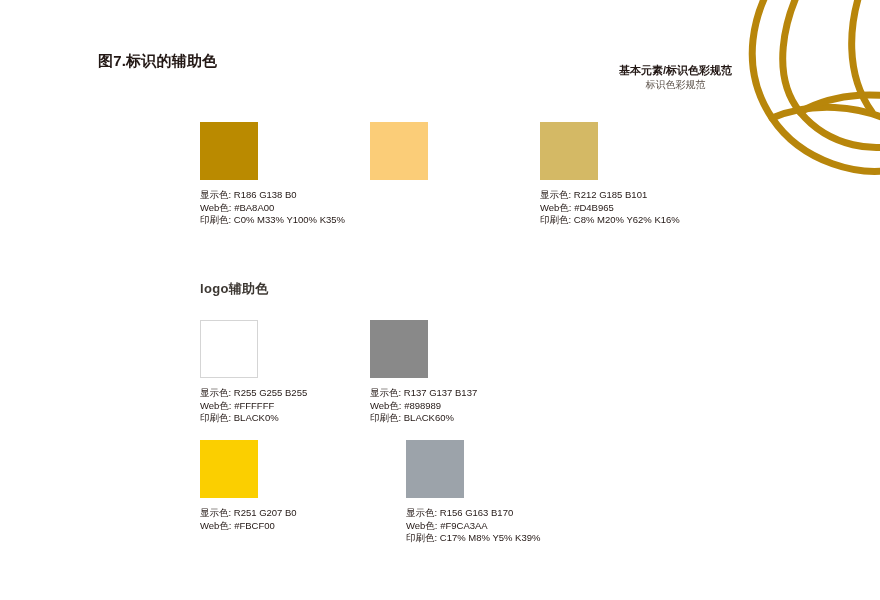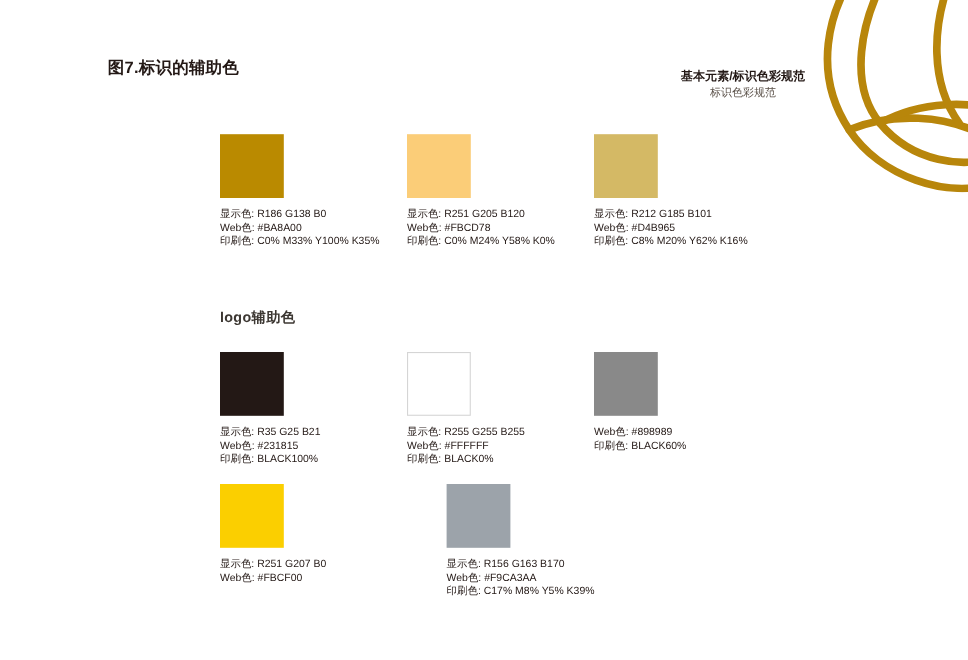--- a/index.html
+++ b/index.html
@@ -138,64 +138,52 @@
       <div class="swatch-chip" style="background:#BA8A00;"></div>
       <div class="swatch-specs">
         <span class="spec-line"><span class="spec-key">显示色:</span> <span class="spec-val">R186 G138 B0</span></span>
         <span class="spec-line"><span class="spec-key">Web色:</span> <span class="spec-val">#BA8A00</span></span>
         <span class="spec-line"><span class="spec-key">印刷色:</span> <span class="spec-val">C0% M33% Y100% K35%</span></span>
       </div>
     </div>
 
     <div class="swatch-cell">
       <div class="swatch-chip" style="background:#FBCD78;"></div>
-      <div class="swatch-specs">
-        <span class="spec-line"><span class="spec-key">显示色:</span> <span class="spec-val">R251 G205 B120</span></span>
-        <span class="spec-line"><span class="spec-key">Web色:</span> <span class="spec-val">#FBCD78</span></span>
-        <span class="spec-line"><span class="spec-key">印刷色:</span> <span class="spec-val">C0% M24% Y58% K0%</span></span>
-      </div>
     </div>
 
     <div class="swatch-cell">
       <div class="swatch-chip" style="background:#D4B965;"></div>
       <div class="swatch-specs">
         <span class="spec-line"><span class="spec-key">显示色:</span> <span class="spec-val">R212 G185 B101</span></span>
         <span class="spec-line"><span class="spec-key">Web色:</span> <span class="spec-val">#D4B965</span></span>
         <span class="spec-line"><span class="spec-key">印刷色:</span> <span class="spec-val">C8% M20% Y62% K16%</span></span>
       </div>
     </div>
 
   </div>
 </div>
 
 <div class="section" style="top:280px;">
   <h2 class="section-title">logo辅助色</h2>
   <div class="swatch-row">
 
-    <div class="swatch-cell">
-      <div class="swatch-chip" style="background:#231815;"></div>
-      <div class="swatch-specs">
-        <span class="spec-line"><span class="spec-key">显示色:</span> <span class="spec-val">R35 G25 B21</span></span>
-        <span class="spec-line"><span class="spec-key">Web色:</span> <span class="spec-val">#231815</span></span>
-        <span class="spec-line"><span class="spec-key">印刷色:</span> <span class="spec-val">BLACK100%</span></span>
-      </div>
-    </div>
 
     <div class="swatch-cell">
       <div class="swatch-chip bordered" style="background:#FFFFFF;"></div>
       <div class="swatch-specs">
         <span class="spec-line"><span class="spec-key">显示色:</span> <span class="spec-val">R255 G255 B255</span></span>
         <span class="spec-line"><span class="spec-key">Web色:</span> <span class="spec-val">#FFFFFF</span></span>
         <span class="spec-line"><span class="spec-key">印刷色:</span> <span class="spec-val">BLACK0%</span></span>
       </div>
     </div>
 
     <div class="swatch-cell">
       <div class="swatch-chip" style="background:#898989;"></div>
       <div class="swatch-specs">
+        <span class="spec-line"><span class="spec-key">显示色:</span> <span class="spec-val">R137 G137 B137</span></span>
         <span class="spec-line"><span class="spec-key">Web色:</span> <span class="spec-val">#898989</span></span>
         <span class="spec-line"><span class="spec-key">印刷色:</span> <span class="spec-val">BLACK60%</span></span>
       </div>
     </div>
 
   </div>
 </div>
 
 <div class="section" style="top:440px;">
   <div class="swatch-row">

